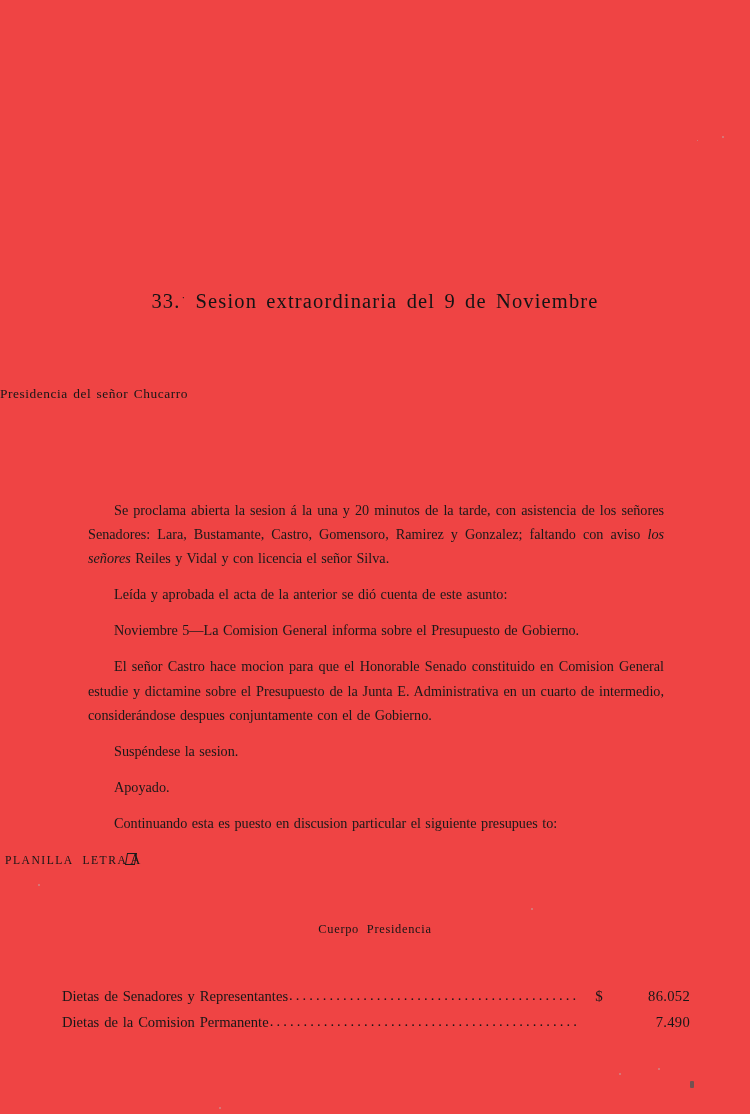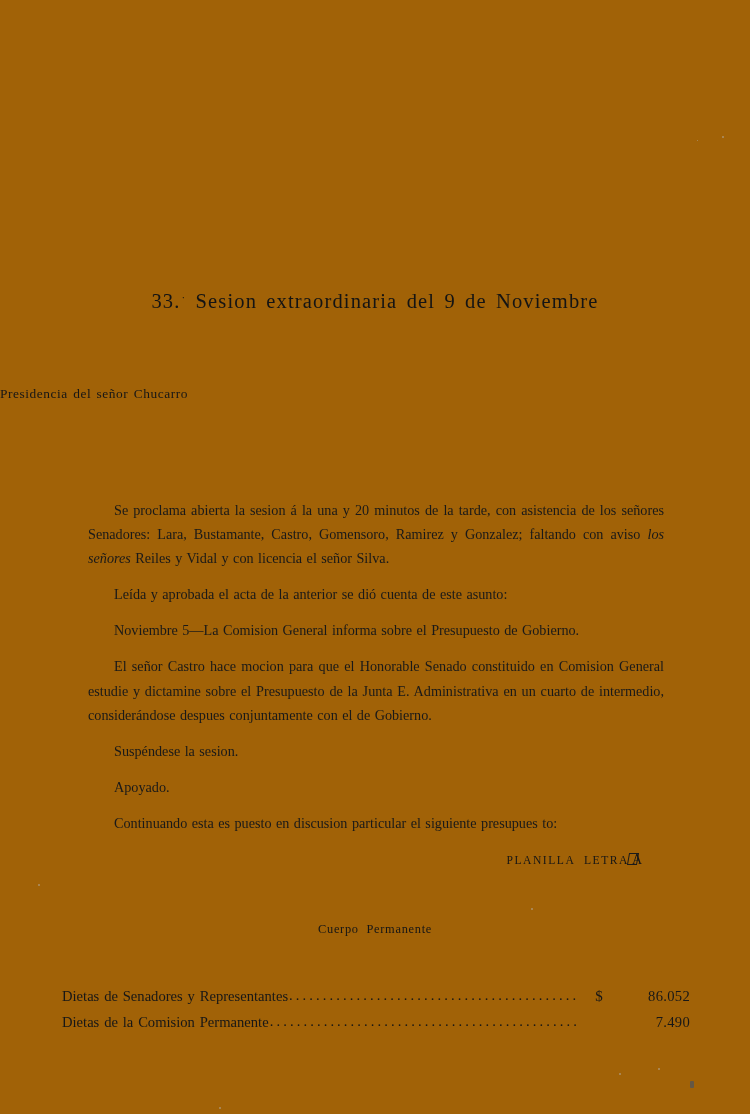--- a/index.html
+++ b/index.html
@@ -13,21 +13,21 @@
     position: relative;
     overflow: hidden;
     font-family: "Liberation Serif", "DejaVu Serif", serif;
     color: #1b1b1b;
   }
 
   
   #page-scan {
     position: absolute;
     inset: 0;
-    background: #a16207;
+    background: #ef4444;
   }
 
   
   .speck {
     position: absolute;
     background: #b9b9b9;
     border-radius: 50%;
     opacity: .55;
   }
   .speck.dark { background: #555; opacity: .8; }
@@ -81,23 +81,23 @@
     margin: 12px;
     text-indent: 26px;
     word-spacing: .9px;
   }
   .it { font-style: italic; }
 
   
   #planilla-heading {
     position: absolute;
     top: 852px;
-    left: 12px;
+    left: 5px;
     width: 630px;
-    text-align: right;
+    text-align: left;
     font-size: 11.6px;
     letter-spacing: 1.5px;
     word-spacing: 5px;
     color: #161616;
   }
   #planilla-heading .letter-a {
     position: relative;
     display: inline-block;
     margin-left: 3px;
     font-size: 14px;
@@ -187,21 +187,21 @@
       <p><span>Leída y aprobada el acta de la anterior se dió cuenta de este asunto:</span></p>
       <p><span>Noviembre 5—La Comision General informa sobre el Presupuesto de Gobierno.</span></p>
       <p><span>El señor Castro hace mocion para que el Honorable Senado constituido en Comision General estudie y dictamine sobre el Presupuesto de la Junta E. Administrativa en un cuarto de intermedio, considerándose despues conjuntamente con el de Gobierno.</span></p>
       <p><span>Suspéndese la sesion.</span></p>
       <p><span>Apoyado.</span></p>
       <p><span>Continuando esta es puesto en discusion particular el siguiente presupues to:</span></p>
     </div>
 
   <div id="planilla-heading"><span>PLANILLA  LETRA</span><span class="letter-a">A</span></div>
 
-  <div id="cuerpo-heading">Cuerpo  Permanente</div>
+  <div id="cuerpo-heading">Cuerpo  Presidencia</div>
 
   <div id="budget-table">
       <div class="budget-row">
         <span class="budget-label">Dietas de Senadores y Representantes</span>
         <span class="budget-leader">...................................................</span>
         <span class="budget-currency">$</span>
         <span class="budget-amount">86.052</span>
       </div>
       <div class="budget-row">
         <span class="budget-label">Dietas de la Comision Permanente</span>

